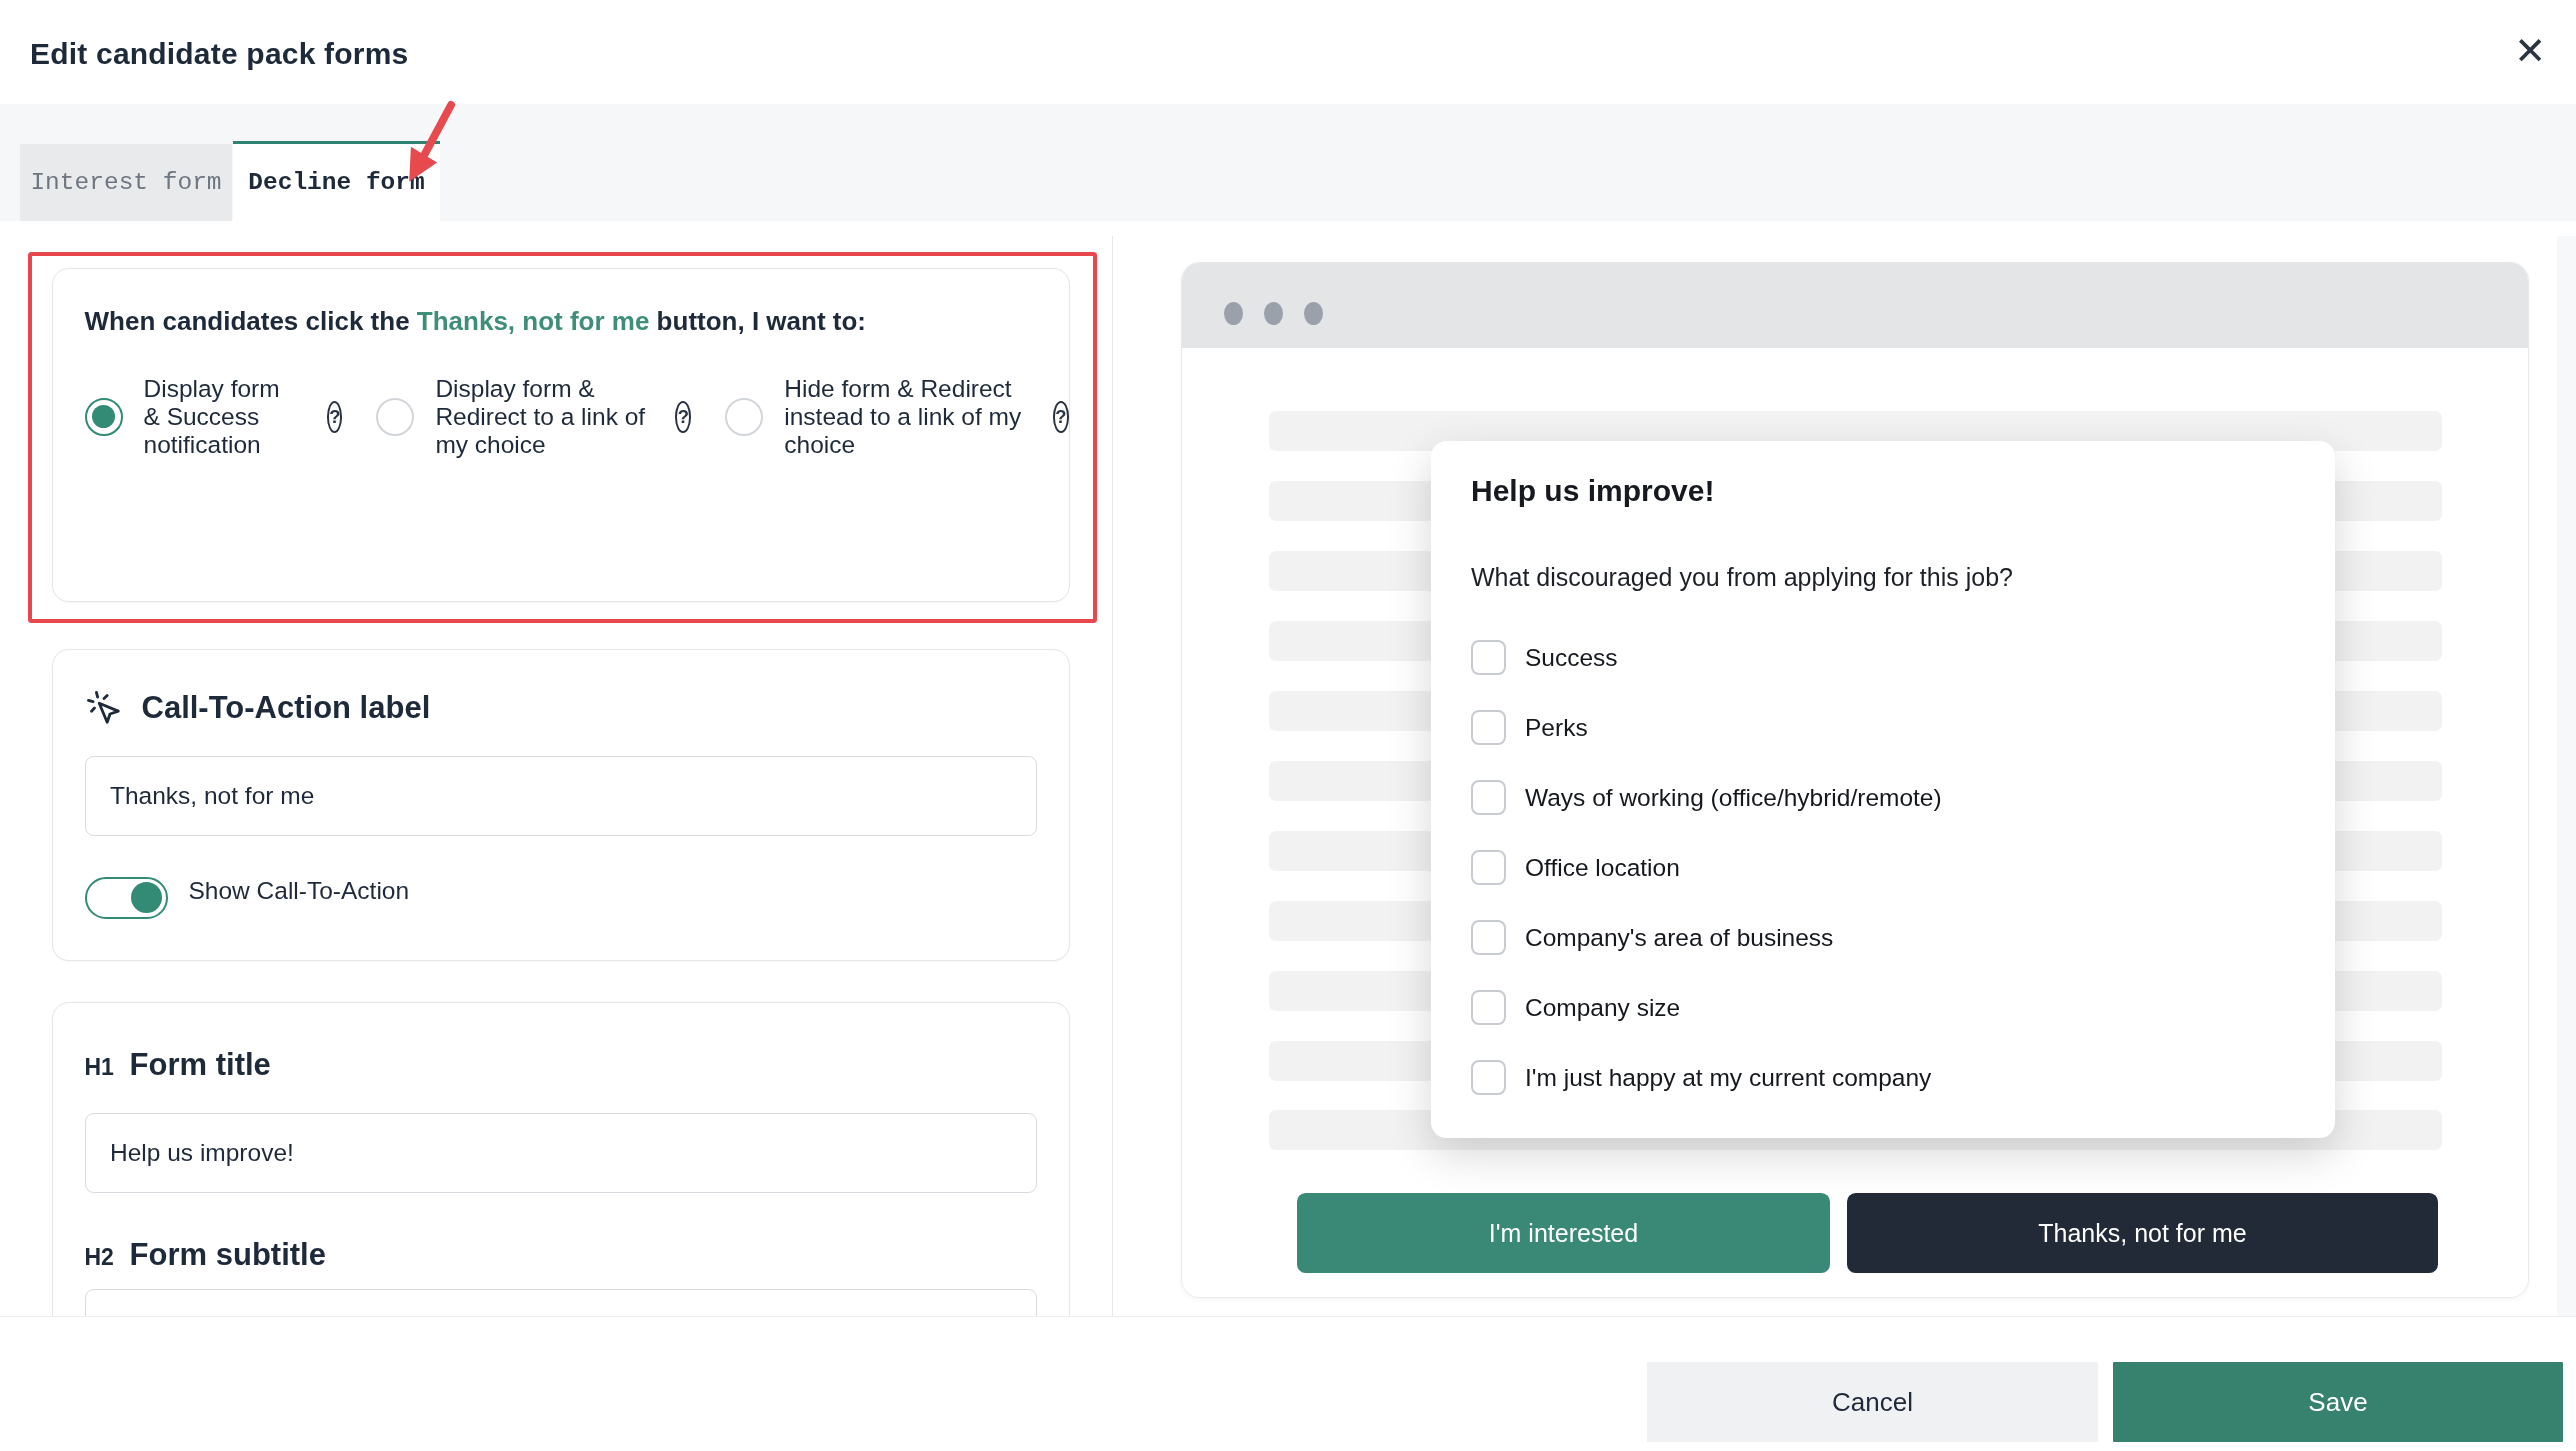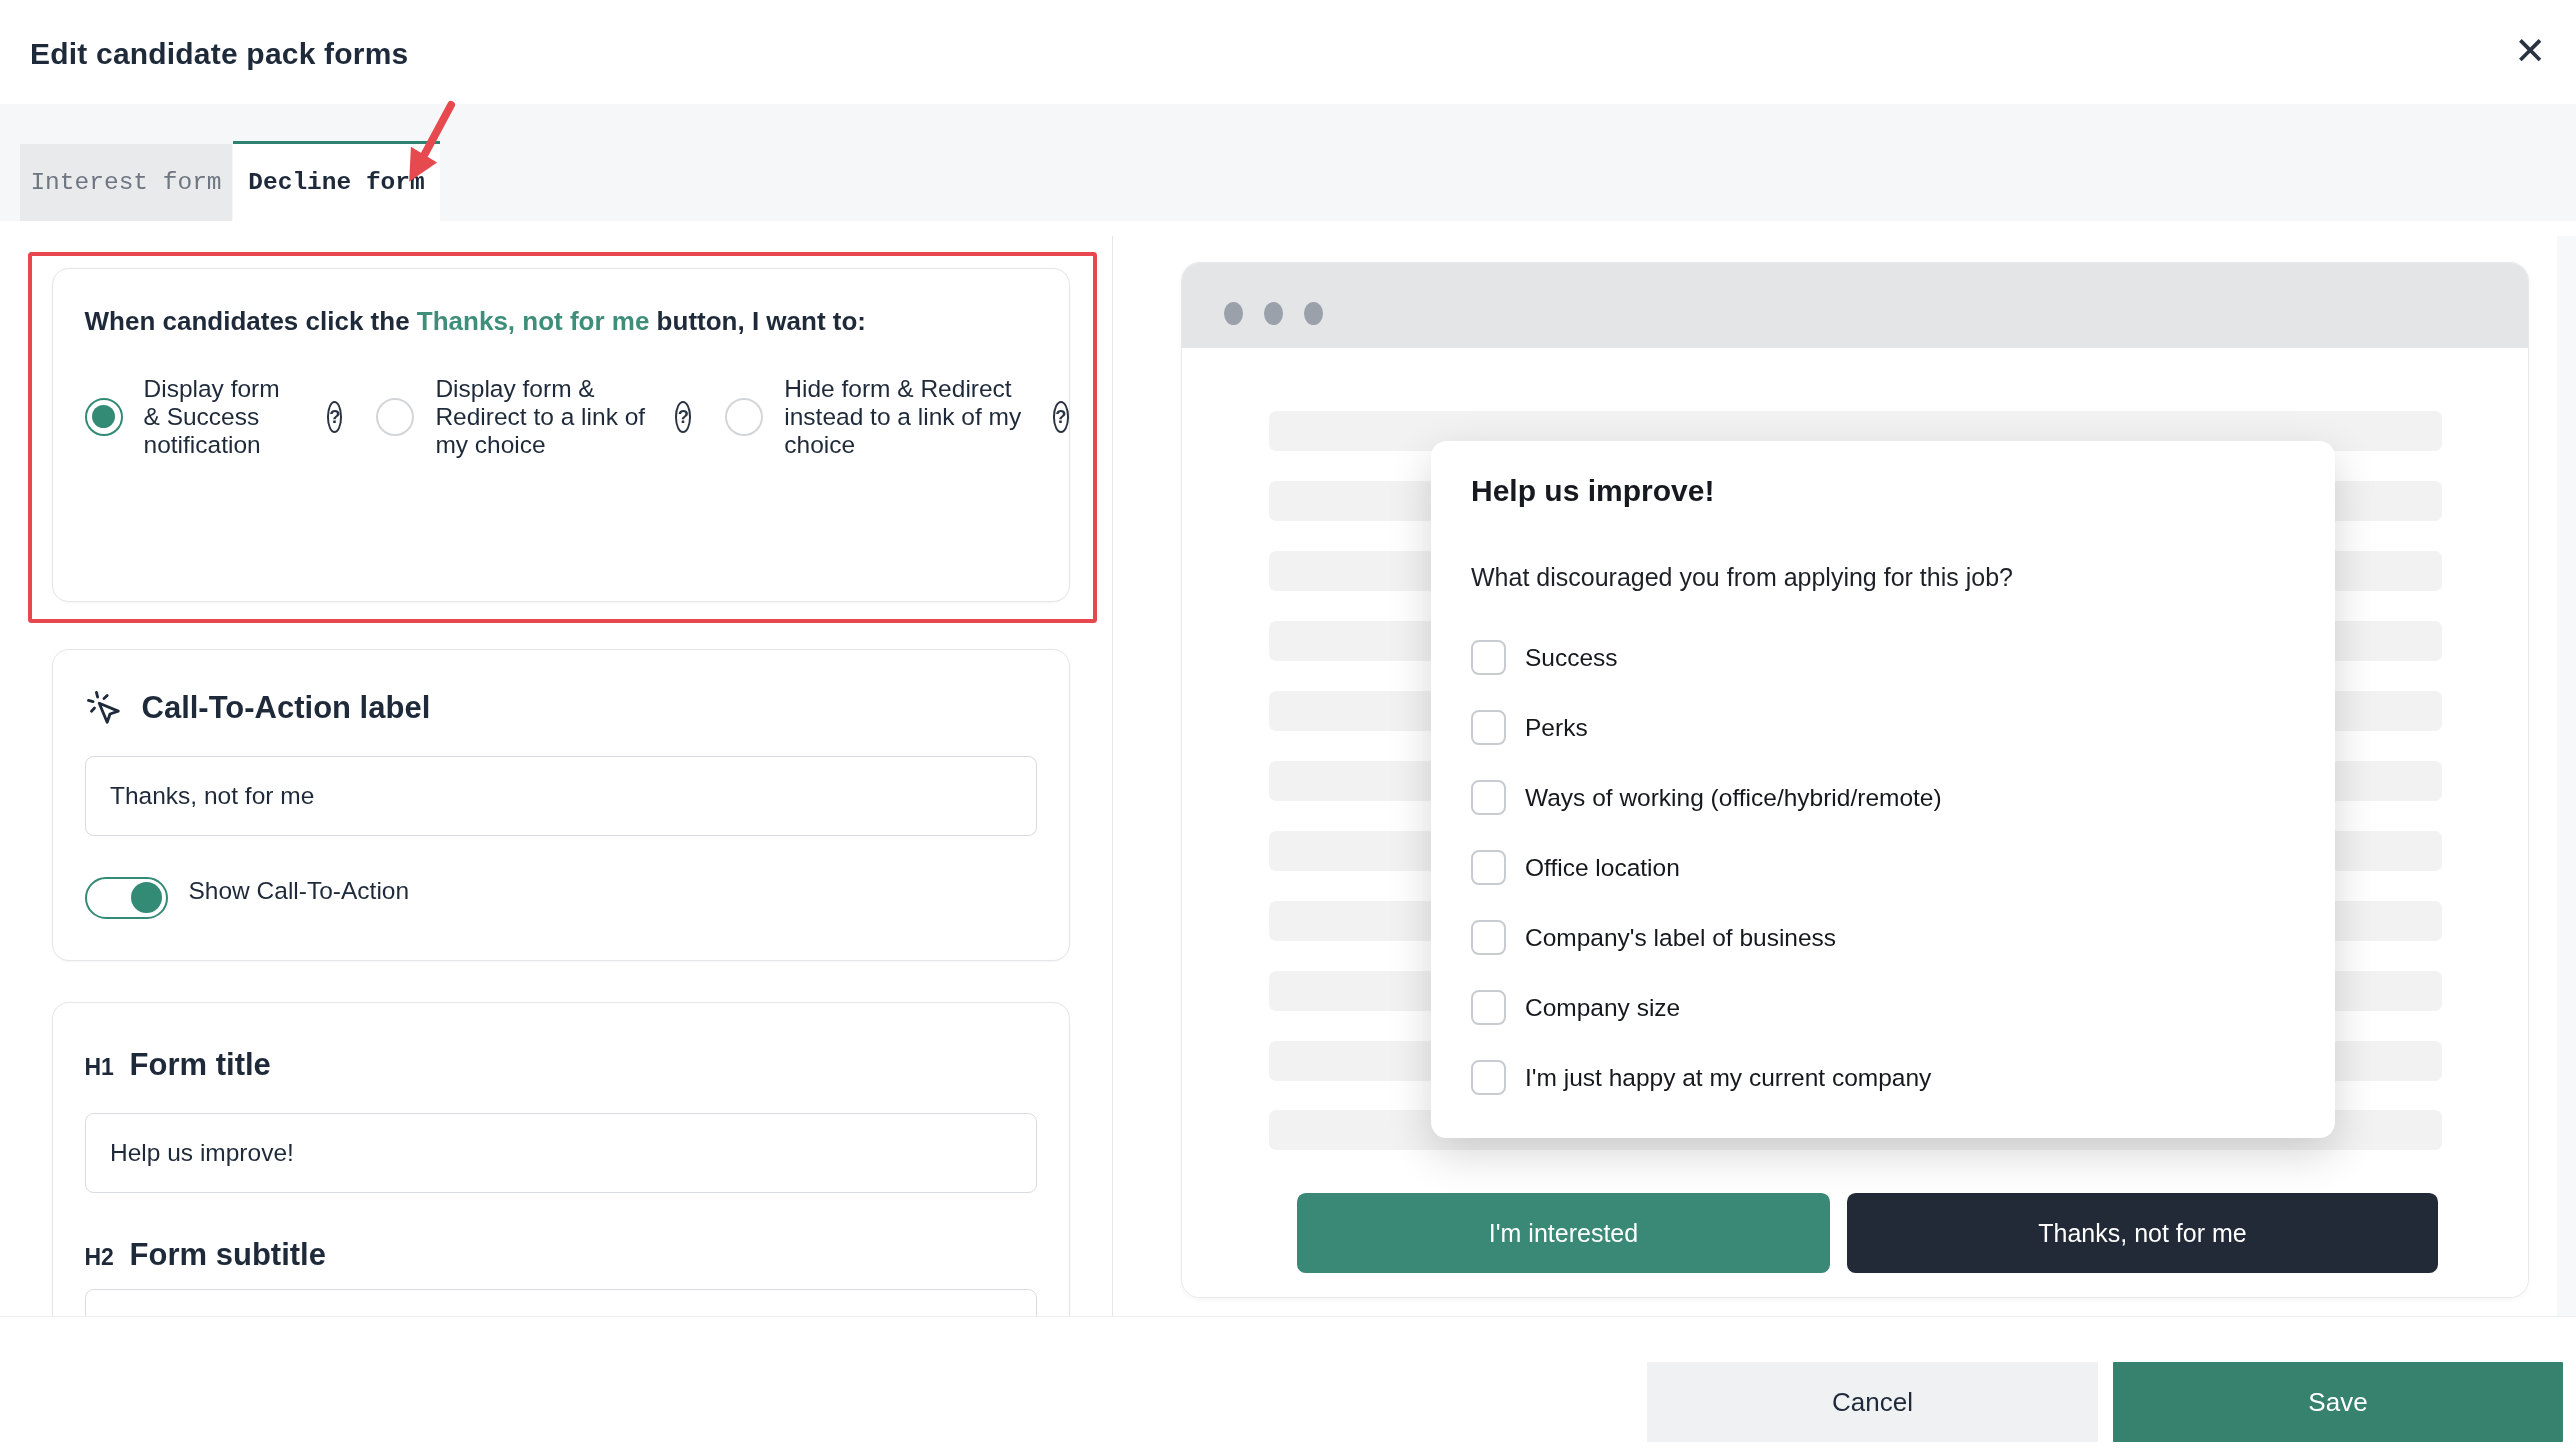--- a/index.html
+++ b/index.html
@@ -189,21 +189,21 @@
             <div class="cb-row">
               <span class="cbox"></span>
               <span class="cb-label">Ways of working (office/hybrid/remote)</span>
             </div>
             <div class="cb-row">
               <span class="cbox"></span>
               <span class="cb-label">Office location</span>
             </div>
             <div class="cb-row">
               <span class="cbox"></span>
-              <span class="cb-label">Company's label of business</span>
+              <span class="cb-label">Company's area of business</span>
             </div>
             <div class="cb-row">
               <span class="cbox"></span>
               <span class="cb-label">Company size</span>
             </div>
             <div class="cb-row">
               <span class="cbox"></span>
               <span class="cb-label">I'm just happy at my current company</span>
             </div>
           </div>

